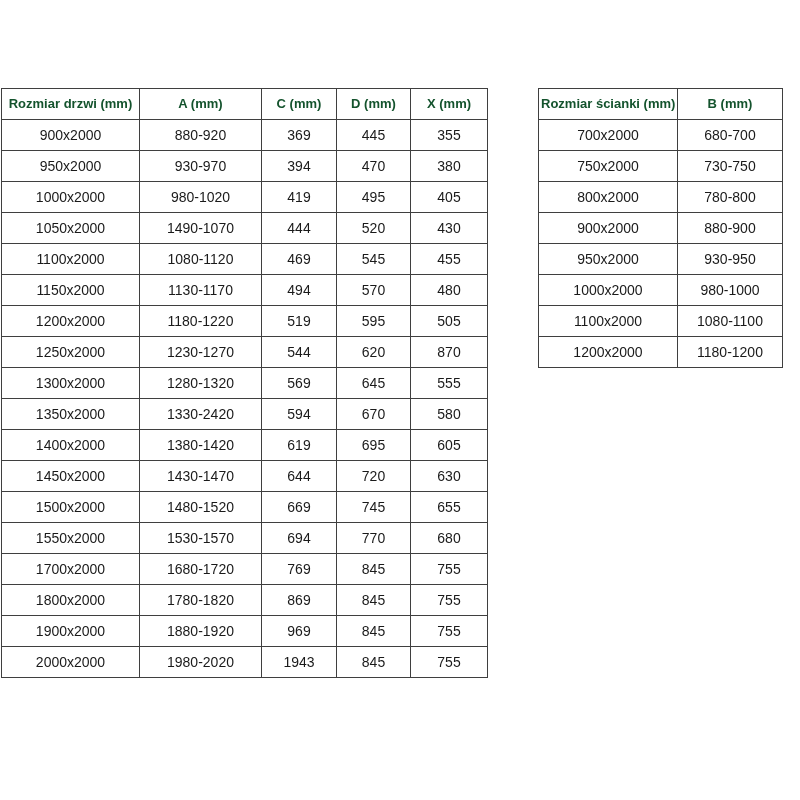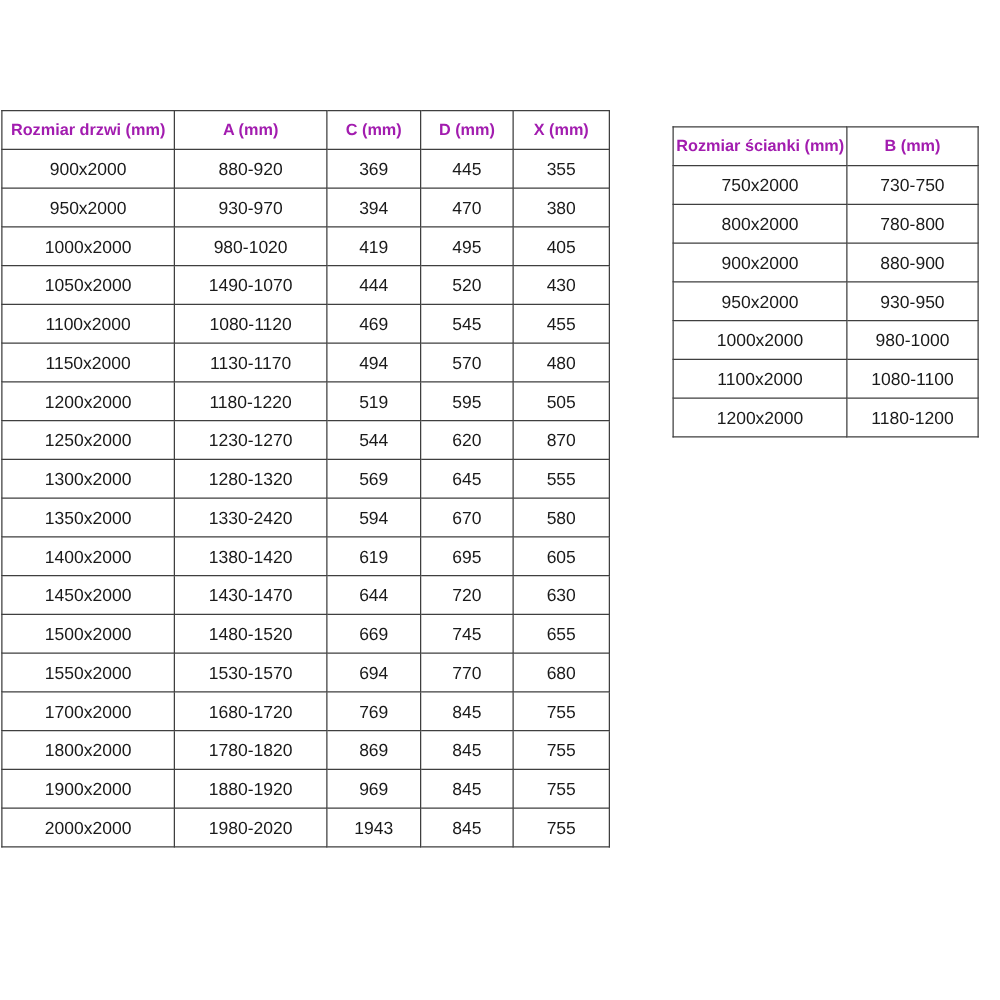--- a/index.html
+++ b/index.html
@@ -17,38 +17,38 @@
     background: #ffffff;
     overflow: hidden;
   }
   table.dim-table {
     position: absolute;
     border-collapse: collapse;
     table-layout: fixed;
     background: #ffffff;
   }
   #door-table { left: 1px; top: 88px; width: 486px; }
-  #wall-table { left: 538px; top: 101px; width: 244px; }
+  #wall-table { left: 538px; top: 88px; width: 244px; }
   .dim-table th, .dim-table td {
     border: 1px solid #3f3f3f;
     height: 30px;
     padding: 0 2px;
     text-align: center;
     vertical-align: middle;
     white-space: nowrap;
     overflow: hidden;
     color: #1a1a1a;
     font-size: 14px;
     line-height: 30px;
     font-weight: 400;
   }
   .dim-table th {
     font-weight: 700;
     font-size: 13px;
-    color: #a21caf;
+    color: #14532d;
   }
   
   #door-table col.c0 { width: 138px; }
   #door-table col.c1 { width: 122px; }
   #door-table col.c2 { width: 75px; }
   #door-table col.c3 { width: 74px; }
   #door-table col.c4 { width: 77px; }
   
   #wall-table col.c0 { width: 139px; }
   #wall-table col.c1 { width: 105px; }
@@ -211,20 +211,24 @@
         <col class="c1">
     </colgroup>
     <thead>
         <tr>
           <th>Rozmiar ścianki (mm)</th>
           <th>B (mm)</th>
         </tr>
       </thead>
     <tbody>
         <tr>
+          <td>700x2000</td>
+          <td>680-700</td>
+        </tr>
+        <tr>
           <td>750x2000</td>
           <td>730-750</td>
         </tr>
         <tr>
           <td>800x2000</td>
           <td>780-800</td>
         </tr>
         <tr>
           <td>900x2000</td>
           <td>880-900</td>

